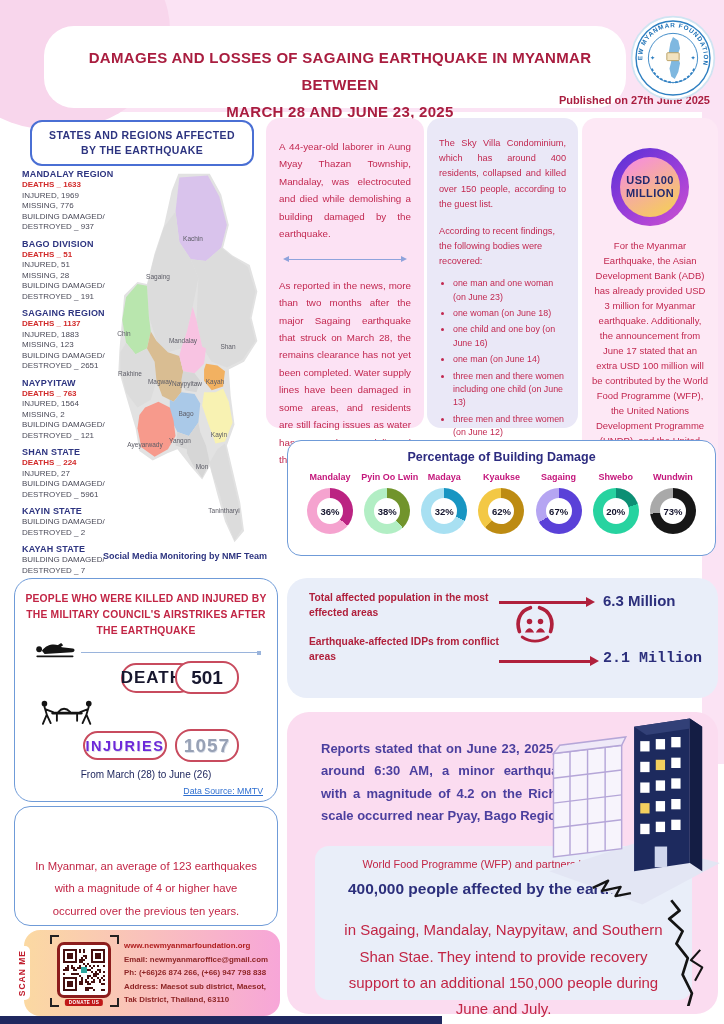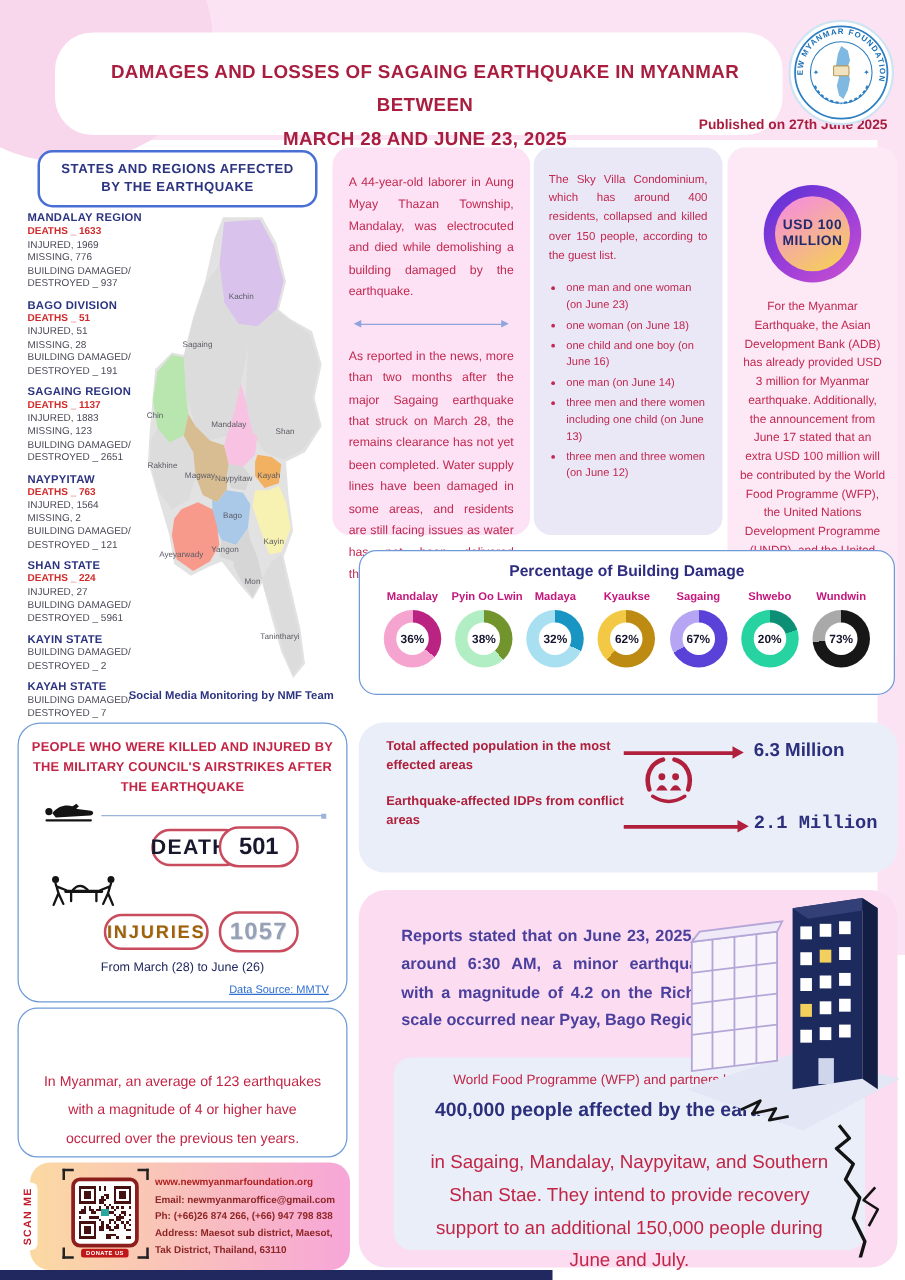--- a/index.html
+++ b/index.html
@@ -68,21 +68,21 @@
   
   .airstrikes { position:absolute; left:14px; top:578px; width:264px; height:224px; background:#fff; border:1.6px solid #6f9bd8; border-radius:18px; }
   .air-title { margin-top:12px; text-align:center; color:#c22545; font-weight:bold; font-size:10.3px; line-height:16px; letter-spacing:.2px; }
   .body-icon { position:absolute; left:20px; top:62px; width:44px; height:22px; }
   .air-line { position:absolute; left:66px; top:73px; width:178px; border-top:1.2px solid #9ab4dc; }
   .air-line::after { content:''; position:absolute; right:-2px; top:-2.5px; width:4px; height:4px; background:#9ab4dc; }
   .pill { position:absolute; border:2.2px solid #c84b5e; border-radius:16px; background:#fff; display:flex; align-items:center; justify-content:center; }
   .pill-deaths  { left:74px;  top:84px;  width:74px; height:30px; color:#17172e; font-weight:bold; font-size:17px; letter-spacing:1px;margin-left:32px; }
   .pill-d-val   { left:160px; top:82px;  width:64px; height:33px; color:#17172e; font-weight:bold; font-size:19px; }
   .stretcher-icon { position:absolute; left:24px; top:120px; width:56px; height:30px; }
-  .pill-inj     { left:68px;  top:152px; width:84px; height:29px; color:#a16207; font-weight:bold; font-size:14.5px; letter-spacing:1.5px; text-shadow:.6px .6px 0 #d8dde8; }
+  .pill-inj     { left:68px;  top:152px; width:84px; height:29px; color:#6d28d9; font-weight:bold; font-size:14.5px; letter-spacing:1.5px; text-shadow:.6px .6px 0 #d8dde8; }
   .pill-i-val   { left:160px; top:150px; width:64px; height:33px; color:#97a1b5; font-weight:bold; font-size:19px; letter-spacing:1px; text-shadow:.6px .6px 0 #d8dde8; }
   .air-period { position:absolute; left:0; top:190px; width:100%; text-align:center; color:#20285f; font-size:10px; }
   .air-source { position:absolute; right:14px; top:207px; color:#2f6fd0; font-size:8.8px; text-decoration:underline; cursor:pointer; }
 
   
   .population { position:absolute; left:287px; top:578px; width:431px; height:120px; background:#e9eef9; border-radius:20px; }
   .pop-label { position:absolute; color:#b0203c; font-weight:bold; font-size:10.3px; line-height:15px; }
   .pop-l1 { left:22px; top:12px; width:195px; }
   .pop-l2 { left:22px; top:56px; width:205px; }
   .pop-value { position:absolute; color:#2c2f7c; font-weight:bold; font-size:15px; }
@@ -260,20 +260,24 @@
   <div class="panel news1">
     <p>A 44-year-old laborer in Aung Myay Thazan Township, Mandalay, was electrocuted and died while demolishing a building damaged by the earthquake.</p>
     <div class="divider">
         <div class="bar"></div>
       </div>
     <p>As reported in the news, more than two months after the major Sagaing earthquake that struck on March 28, the remains clearance has not yet been completed. Water supply lines have been damaged in some areas, and residents are still facing issues as water has not been delivered through the meters until now.</p>
   </div>
 
   <div class="panel news2">
     <p class="intro">The Sky Villa Condominium, which has around 400 residents, collapsed and killed over 150 people, according to the guest list.</p>
+    <p class="findings">
+      <span>According to recent findings,</span><br>
+      <span>the following bodies were recovered:</span>
+    </p>
     <ul>
         <li class="bullet-item">one man and one woman (on June 23)</li>
         <li class="bullet-item">one woman (on June 18)</li>
         <li class="bullet-item">one child and one boy (on June 16)</li>
         <li class="bullet-item">one man (on June 14)</li>
         <li class="bullet-item">three men and there women including one child (on June 13)</li>
         <li class="bullet-item">three men and three women (on June 12)</li>
       </ul>
   </div>
 

